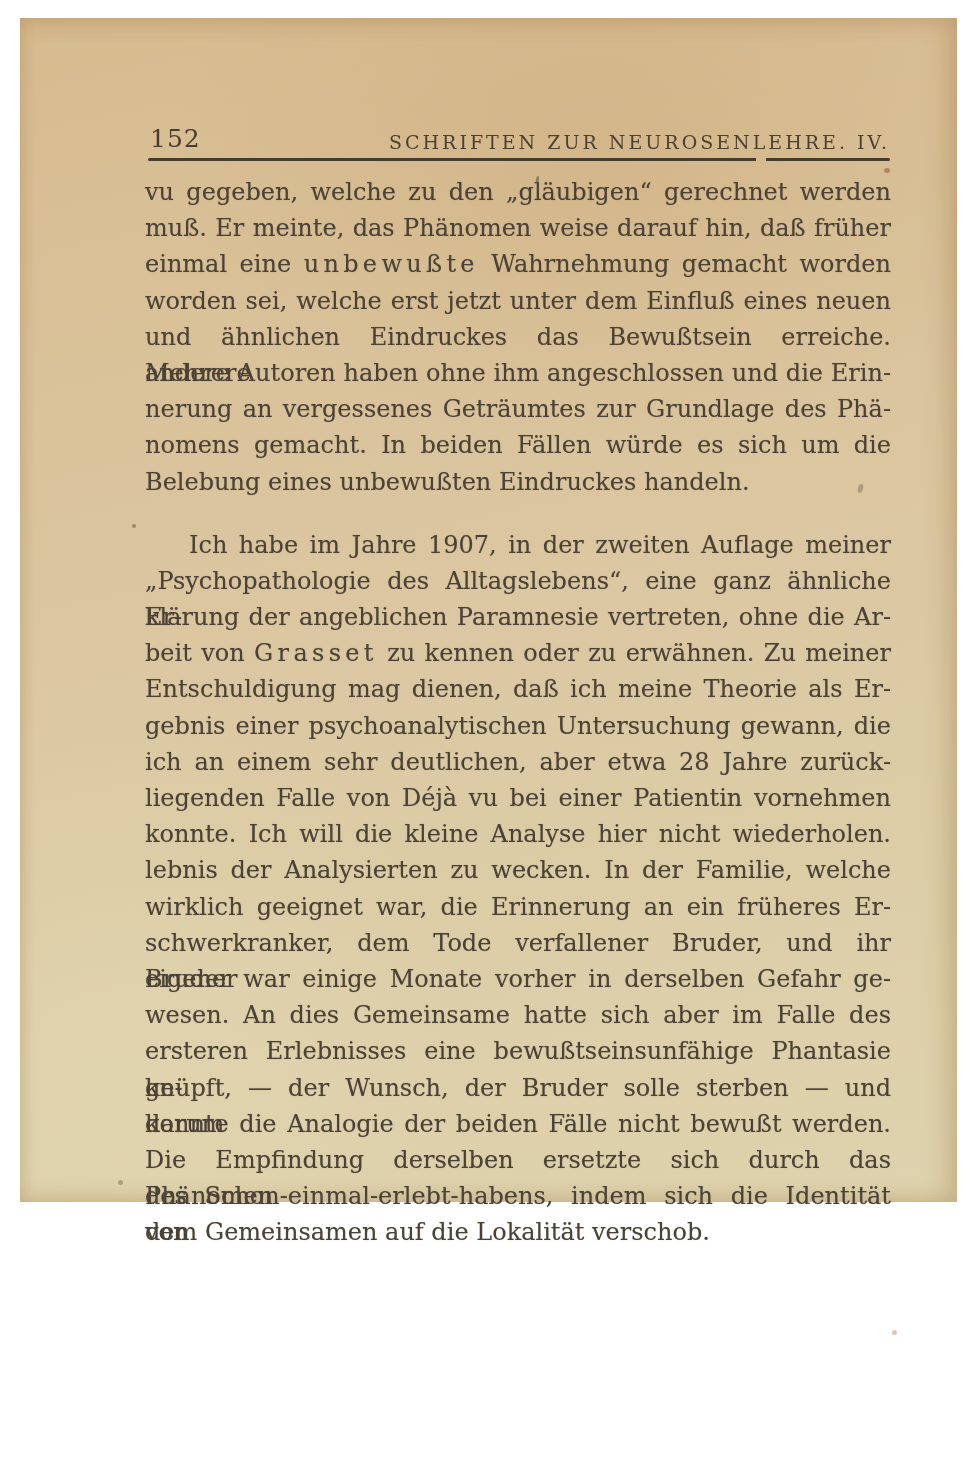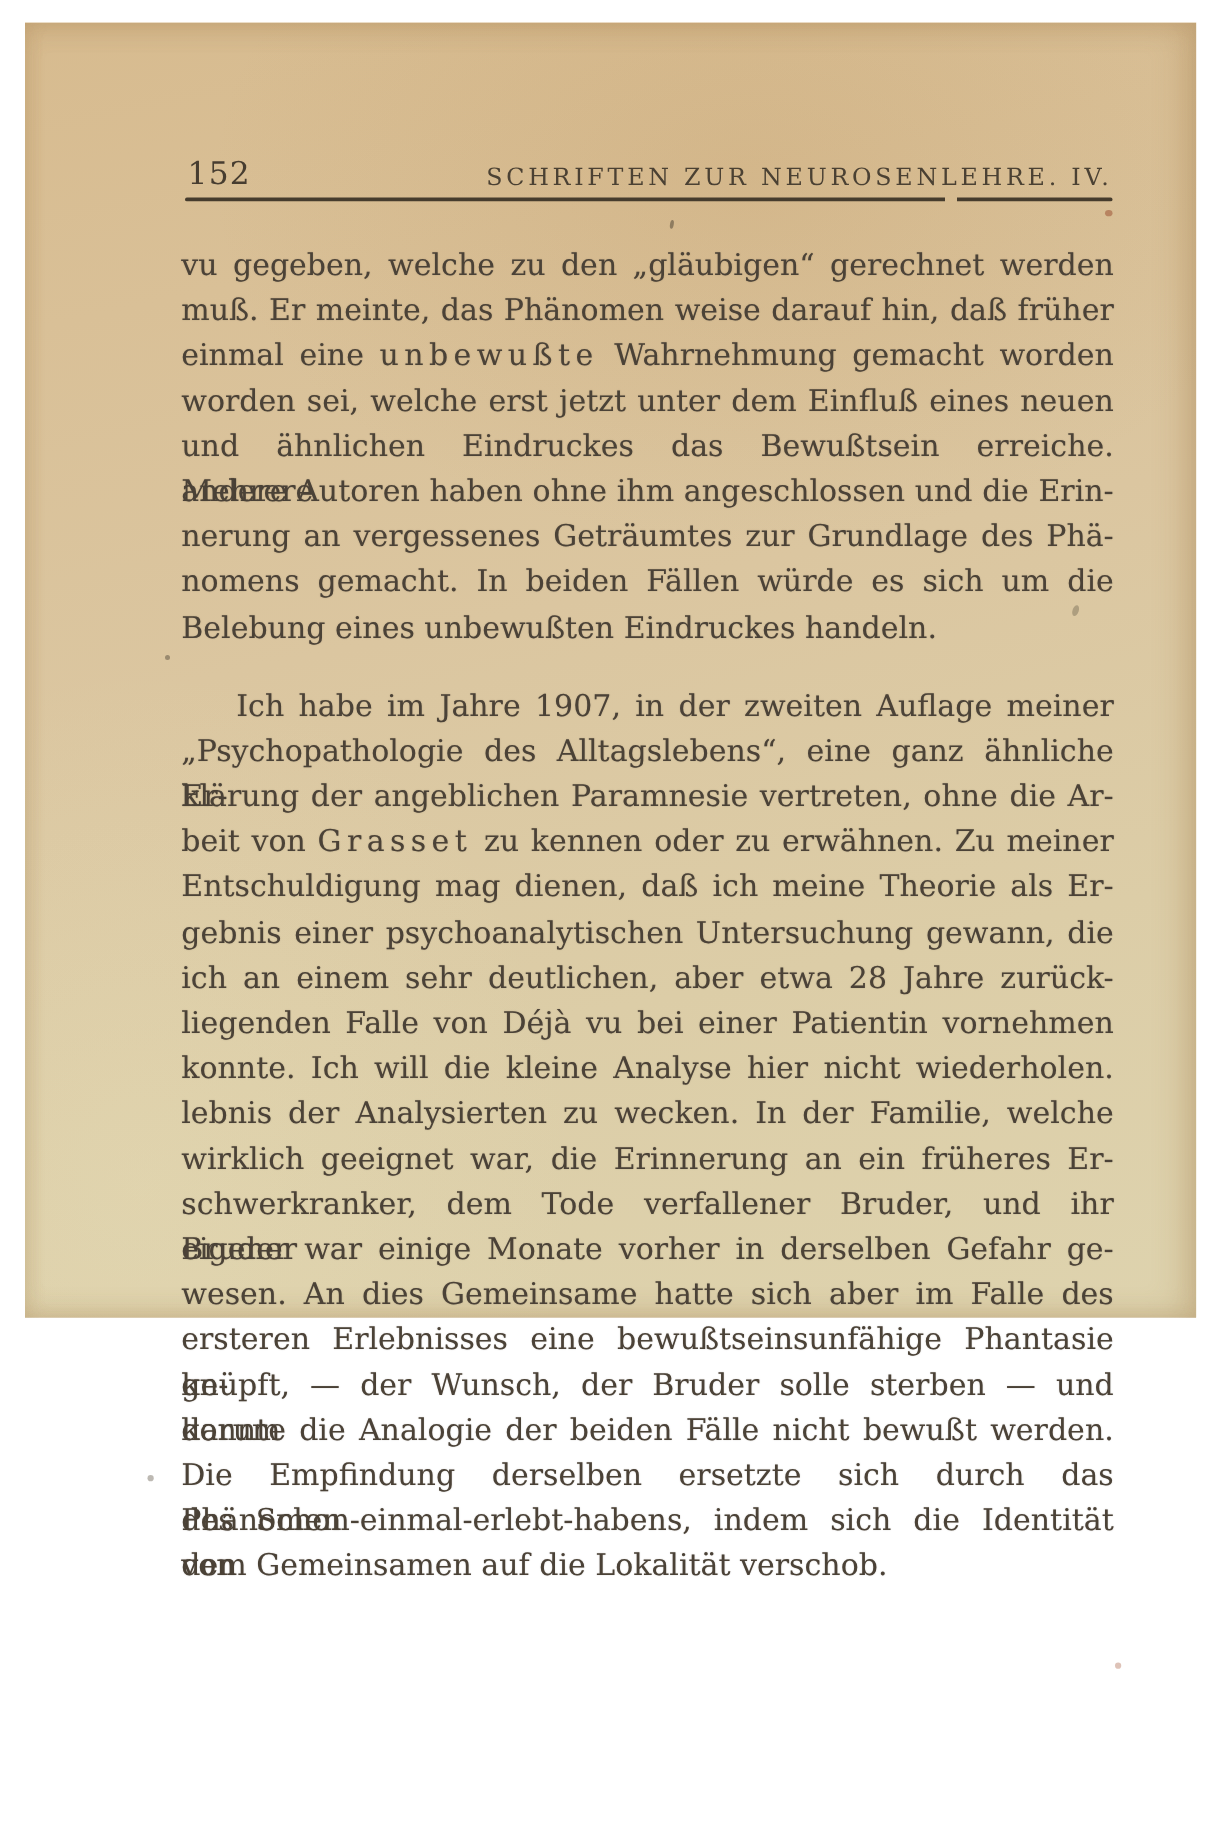--- a/index.html
+++ b/index.html
@@ -10,21 +10,21 @@
     font-family: "DejaVu Serif", serif;
   }
   .scan-frame {
     position: relative;
     width: 977px; height: 1457px;
     background: #ffffff;
   }
   .page {
     position: absolute;
     left: 20px; top: 18px;
-    width: 937px; height: 1036px;
+    width: 937px; height: 1184px;
     background:
       radial-gradient(ellipse 620px 420px at 62% 12%, rgba(186,140,82,0.18), rgba(186,140,82,0) 70%),
       radial-gradient(ellipse 500px 600px at 10% 90%, rgba(235,228,190,0.25), rgba(235,228,190,0) 70%),
       linear-gradient(168deg, #d7bb8f 0%, #d9c097 20%, #dbc6a0 45%, #dccda7 72%, #ded3ae 100%);
     box-shadow:
       inset -12px 0 24px rgba(150,110,60,0.22),
       inset 4px 0 12px rgba(160,120,70,0.10),
       inset 0 8px 18px rgba(175,135,85,0.12),
       inset 0 -8px 16px rgba(175,145,95,0.10);
   }
@@ -53,21 +53,21 @@
     left: 128px; top: 140px;
     width: 742px; height: 3px;
     background: linear-gradient(to right,
       #463c2d 0px, #463c2d 608px,
       rgba(70,60,45,0) 608px, rgba(70,60,45,0) 618px,
       #463c2d 618px, #463c2d 742px);
     border-radius: 2px;
   }
   .text-body {
     position: absolute;
-    left: 125px; top: 176px;
+    left: 125px; top: 156px;
     width: 746px;
     font-size: 24px;
     color: #4b4237;
     text-shadow: 0 0 1px rgba(75,66,55,0.35);
   }
   .paragraph { margin: 0; }
   .line {
     height: 36.2px;
     line-height: 36.2px;
     text-align: justify;

